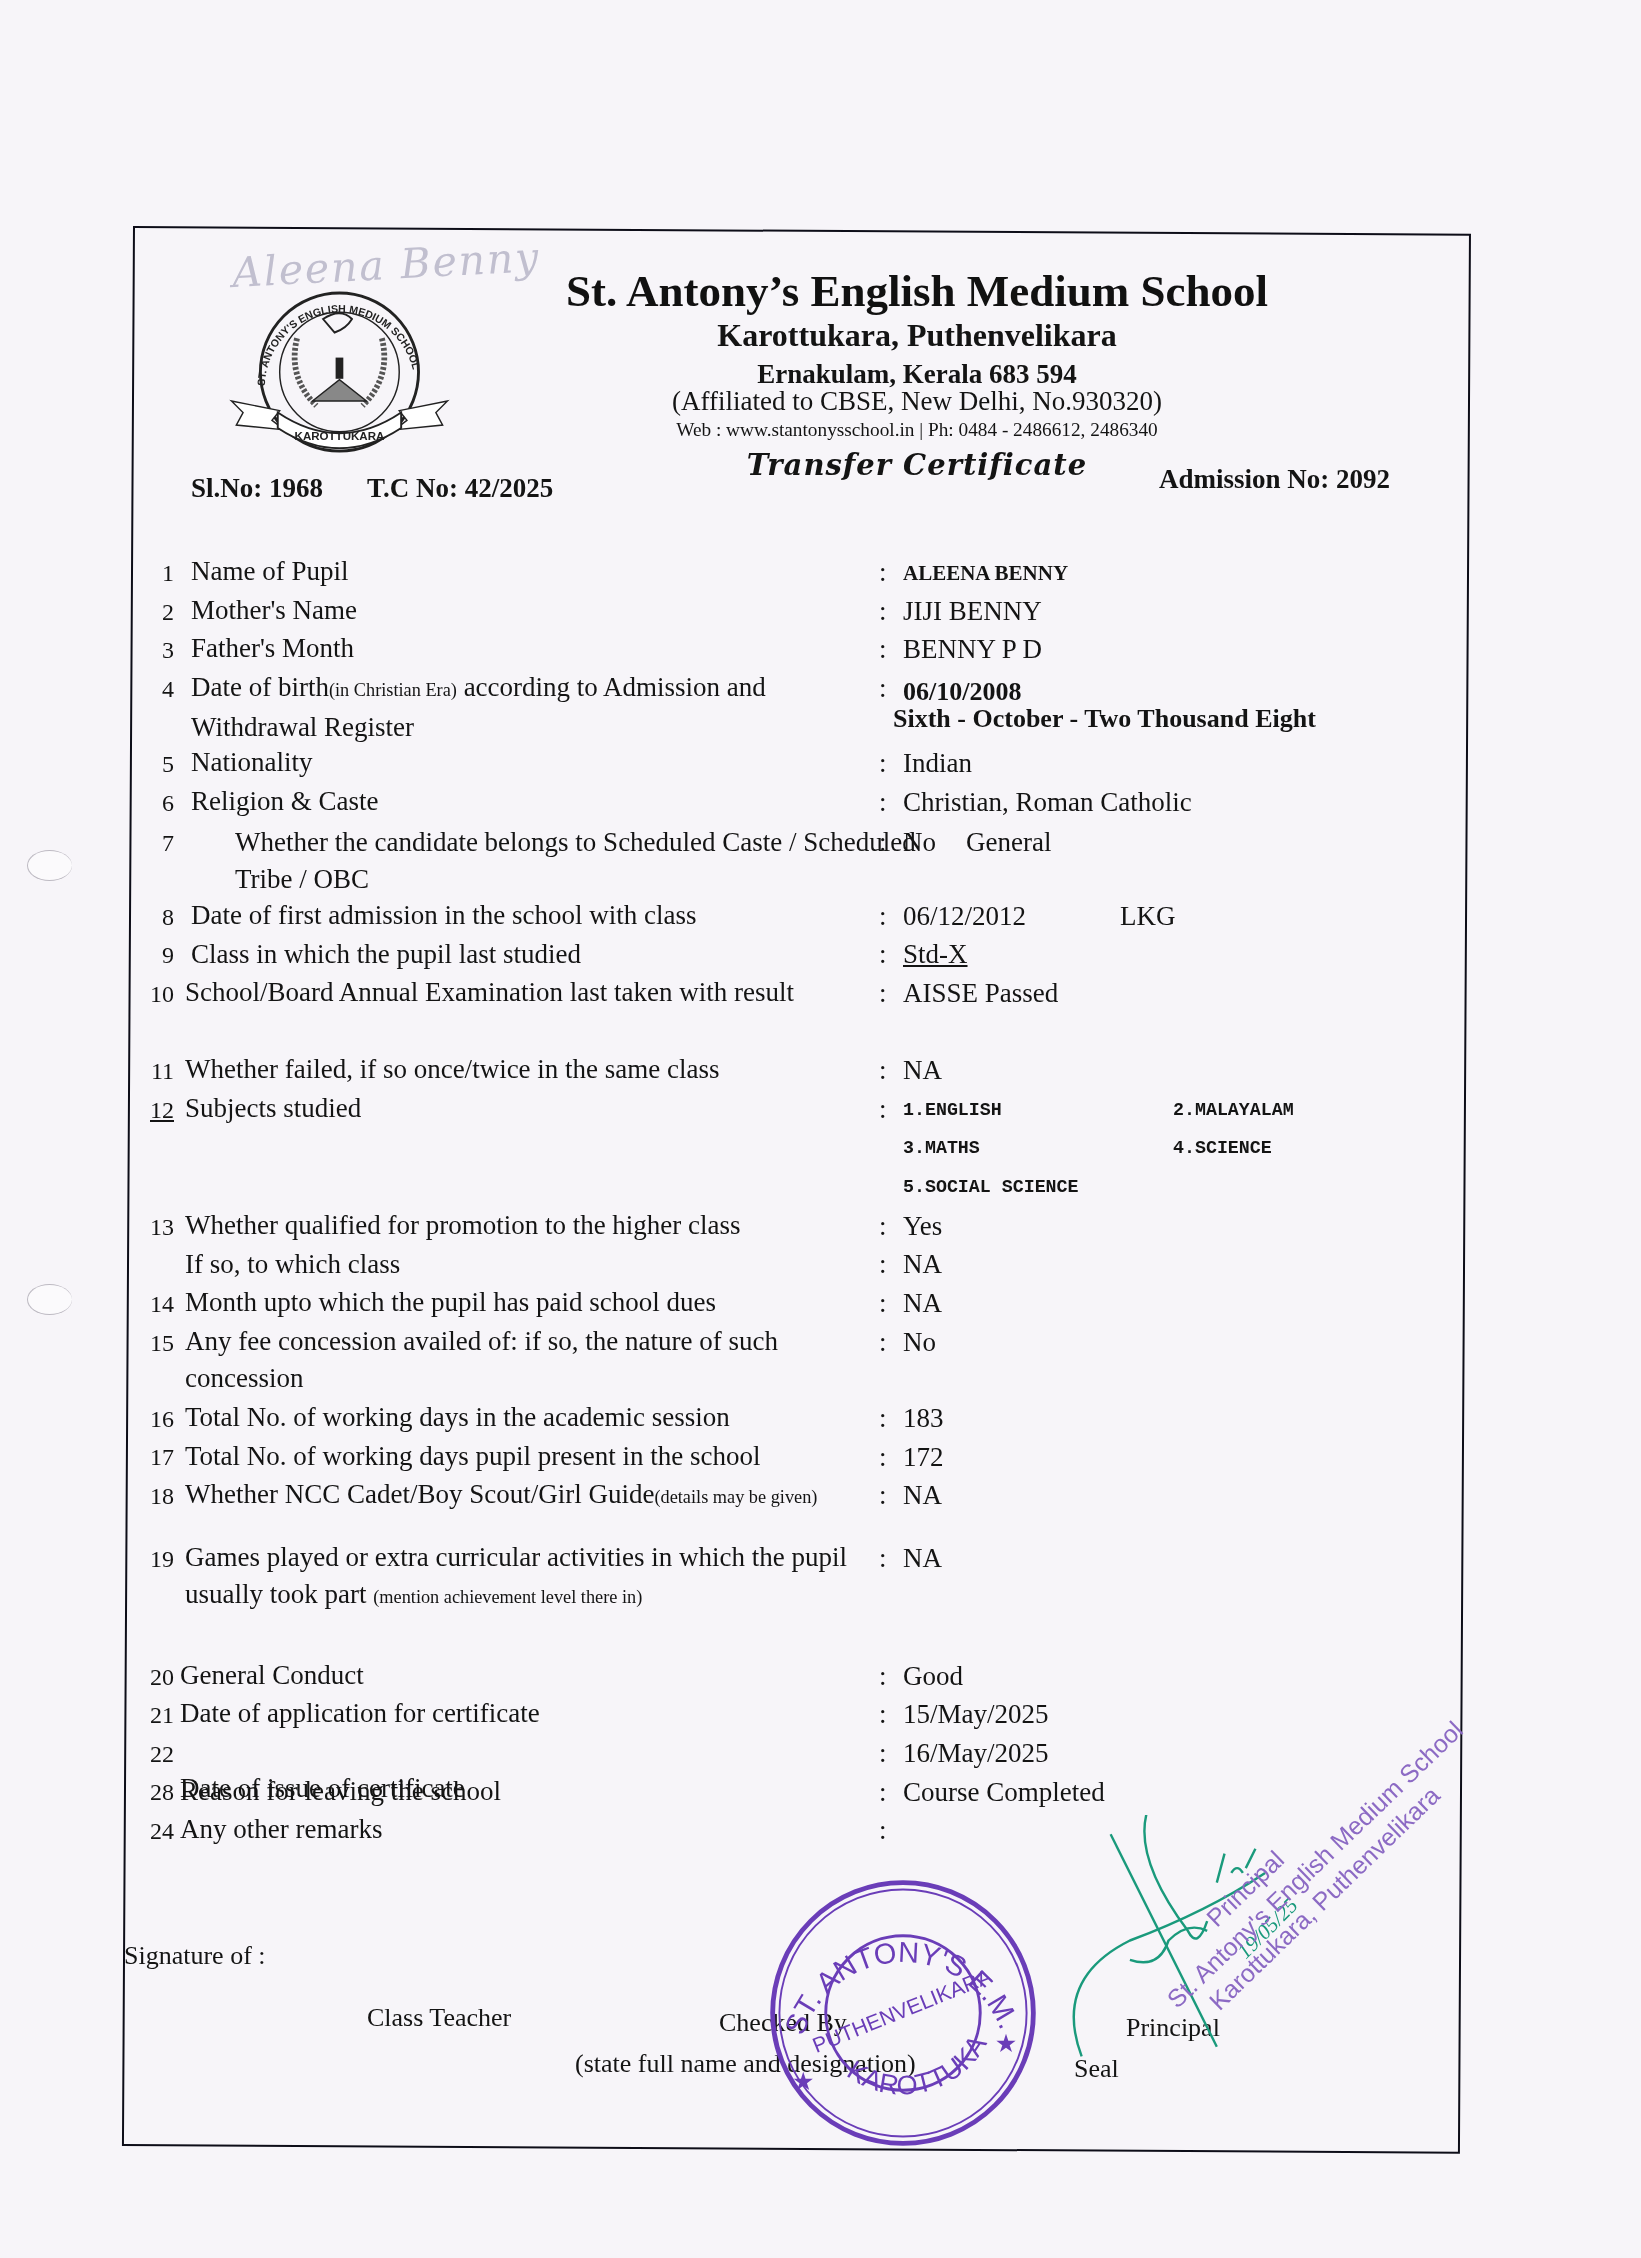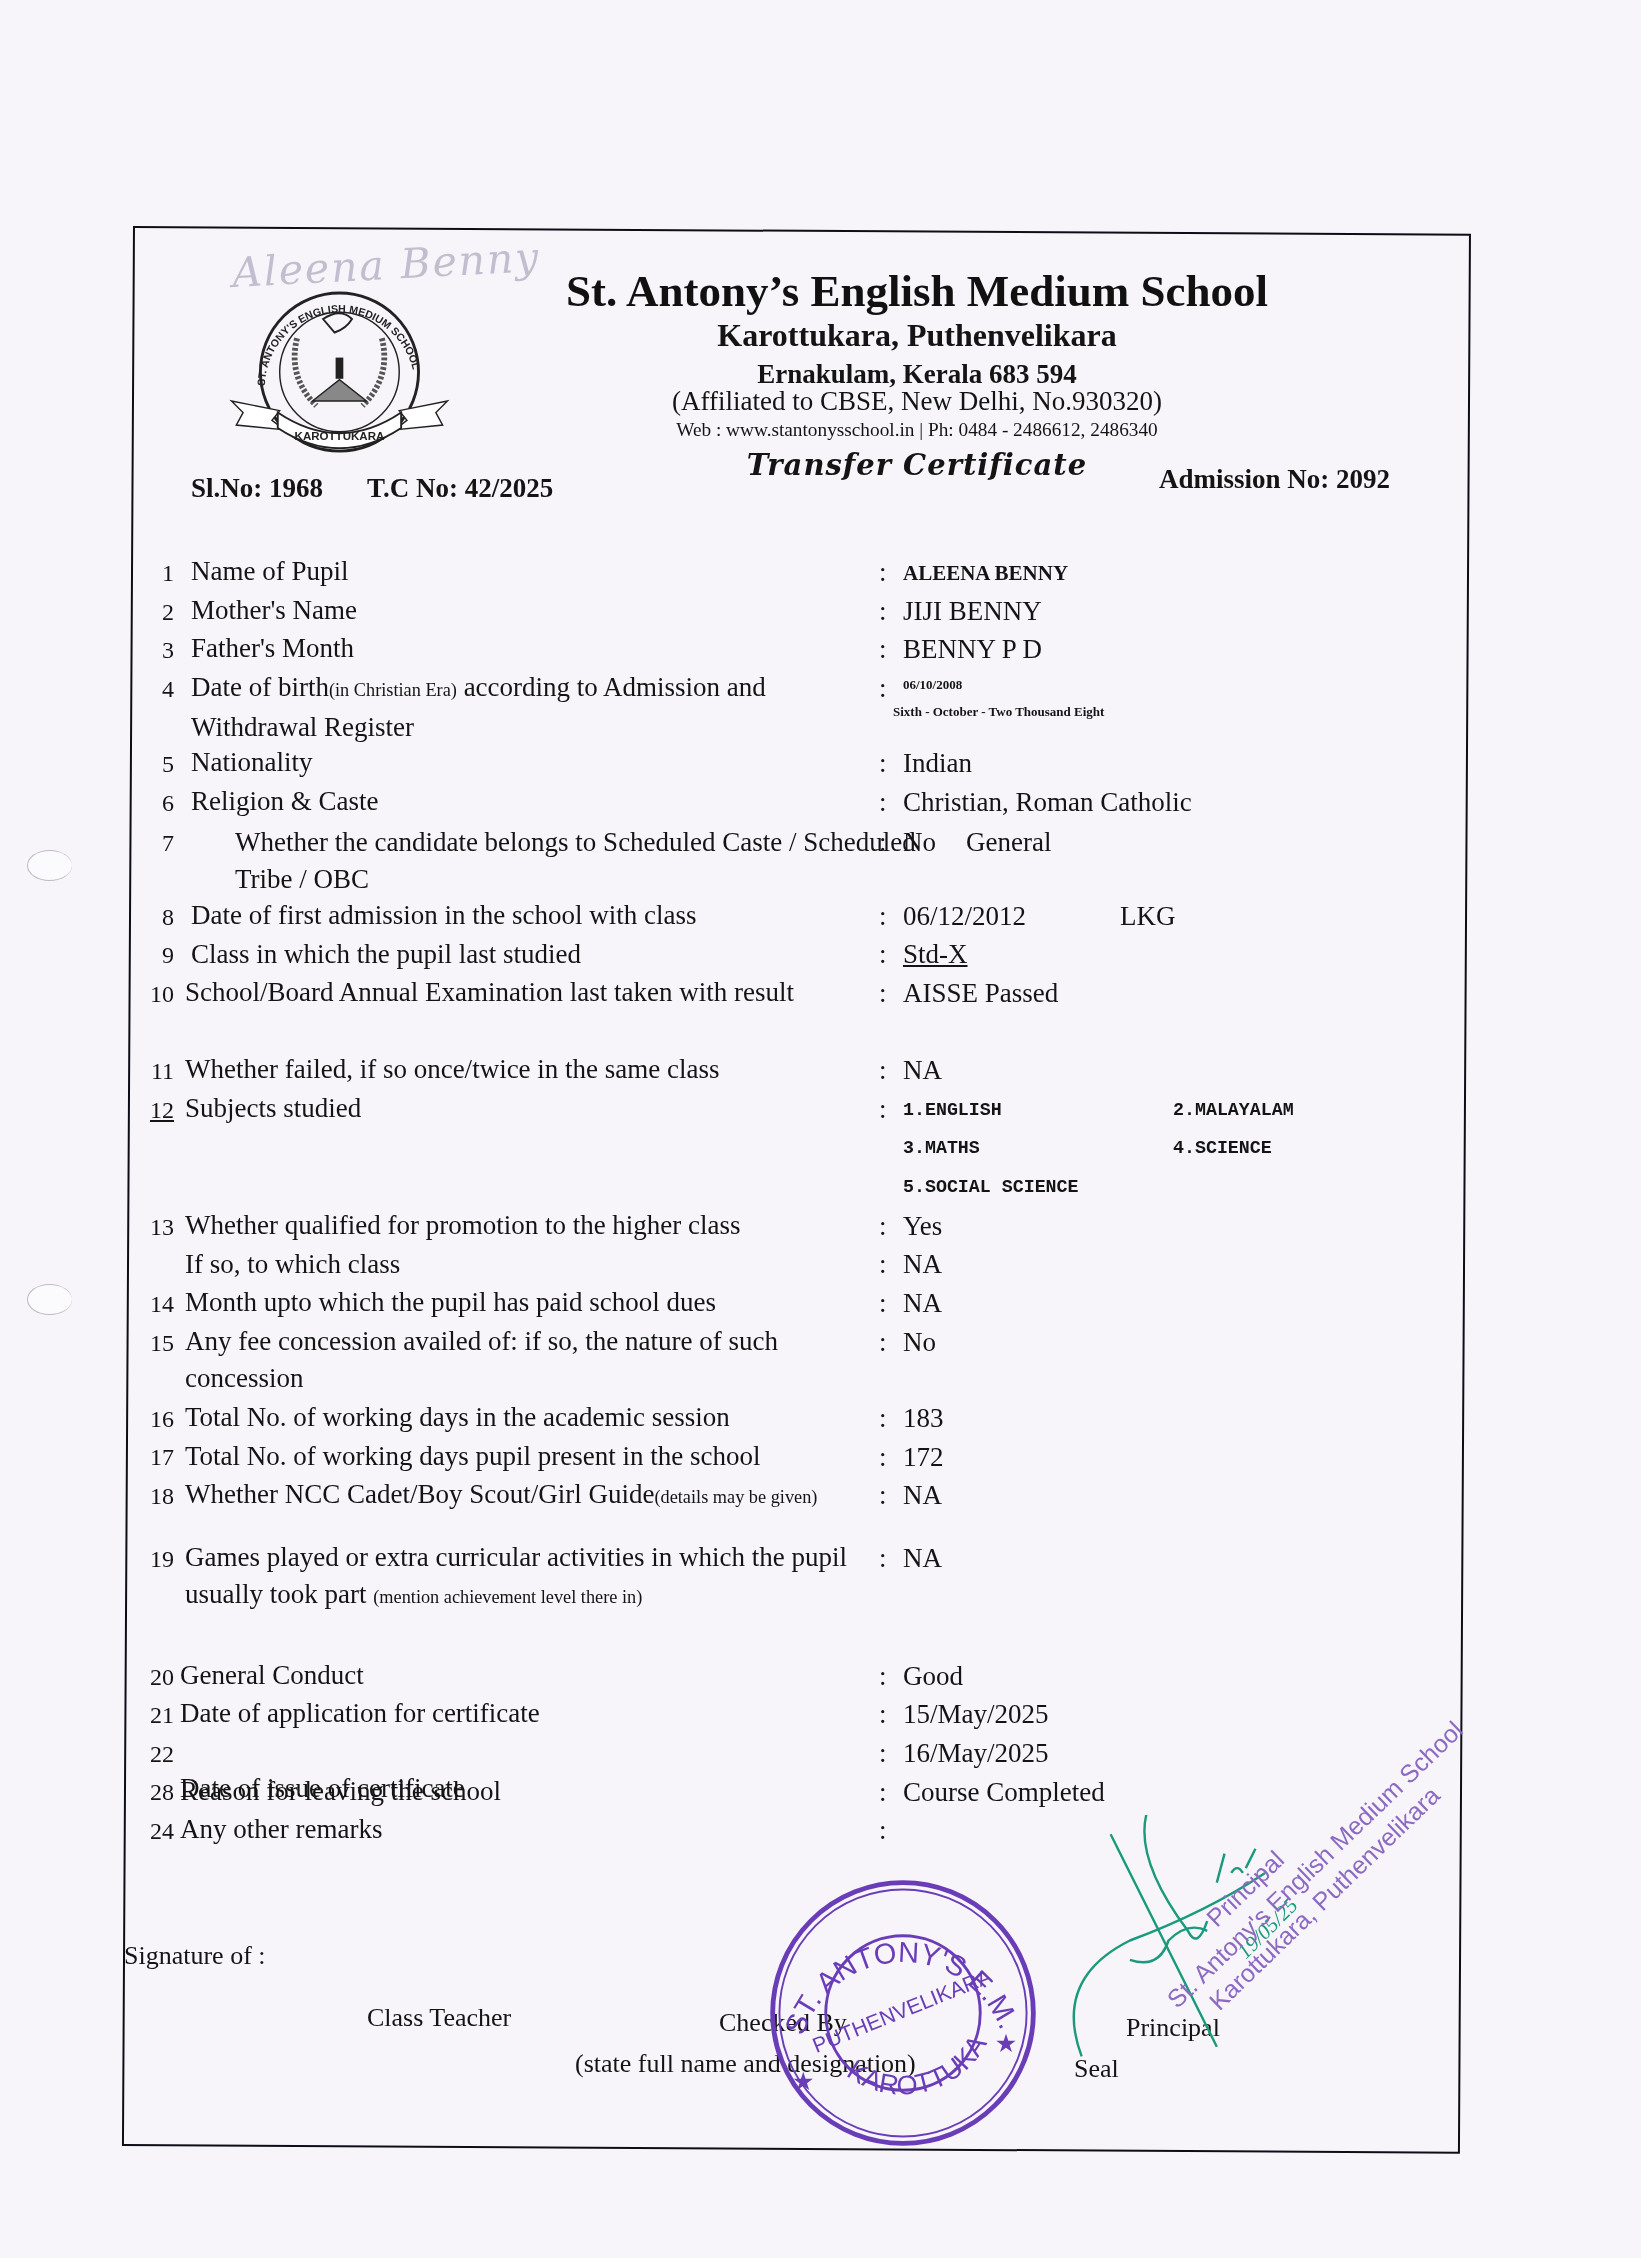--- a/index.html
+++ b/index.html
@@ -28,21 +28,21 @@
   .web { top: 419px; font-size: 19.3px; }
   .tc-title { top: 448px; font-size: 29px; font-weight: bold; font-style: italic; letter-spacing: 1px;
               font-family: "DejaVu Serif", serif; }
   .meta { position: absolute; font-size: 27px; font-weight: bold; }
   .row-num { position: absolute; font-size: 24px; text-align: right; width: 39px; }
   .row-label { position: absolute; font-size: 27px; line-height: 37px; width: 695px; }
   .row-label small { font-size: 18.3px; }
   .colon { position: absolute; font-size: 27px; }
   .val { position: absolute; font-size: 27px; white-space: nowrap; }
   .val.bold-sm { font-weight: bold; font-size: 21px; }
-  .val.dob { font-weight: bold; font-size: 13px; }
+  .val.dob { font-weight: bold; font-size: 26px; }
   .val.mono { font-family: "Liberation Mono", "DejaVu Sans Mono", monospace; font-weight: bold; font-size: 18.3px; }
   .sig-text { position: absolute; font-size: 26px; }
   .stamp { position: absolute; left: 763px; top: 1873px; width: 280px; height: 280px; }
   .psig { position: absolute; left: 1072px; top: 1815px; width: 251px; height: 251px; }
   .pstamp { position: absolute; left: 1139px; top: 1970px; color: #8c6ac4; font-family: "Liberation Sans", sans-serif;
             font-size: 25px; line-height: 31px; transform: rotate(-44deg); transform-origin: left top; white-space: nowrap; }
 </style>
 </head>
 <body>
 

